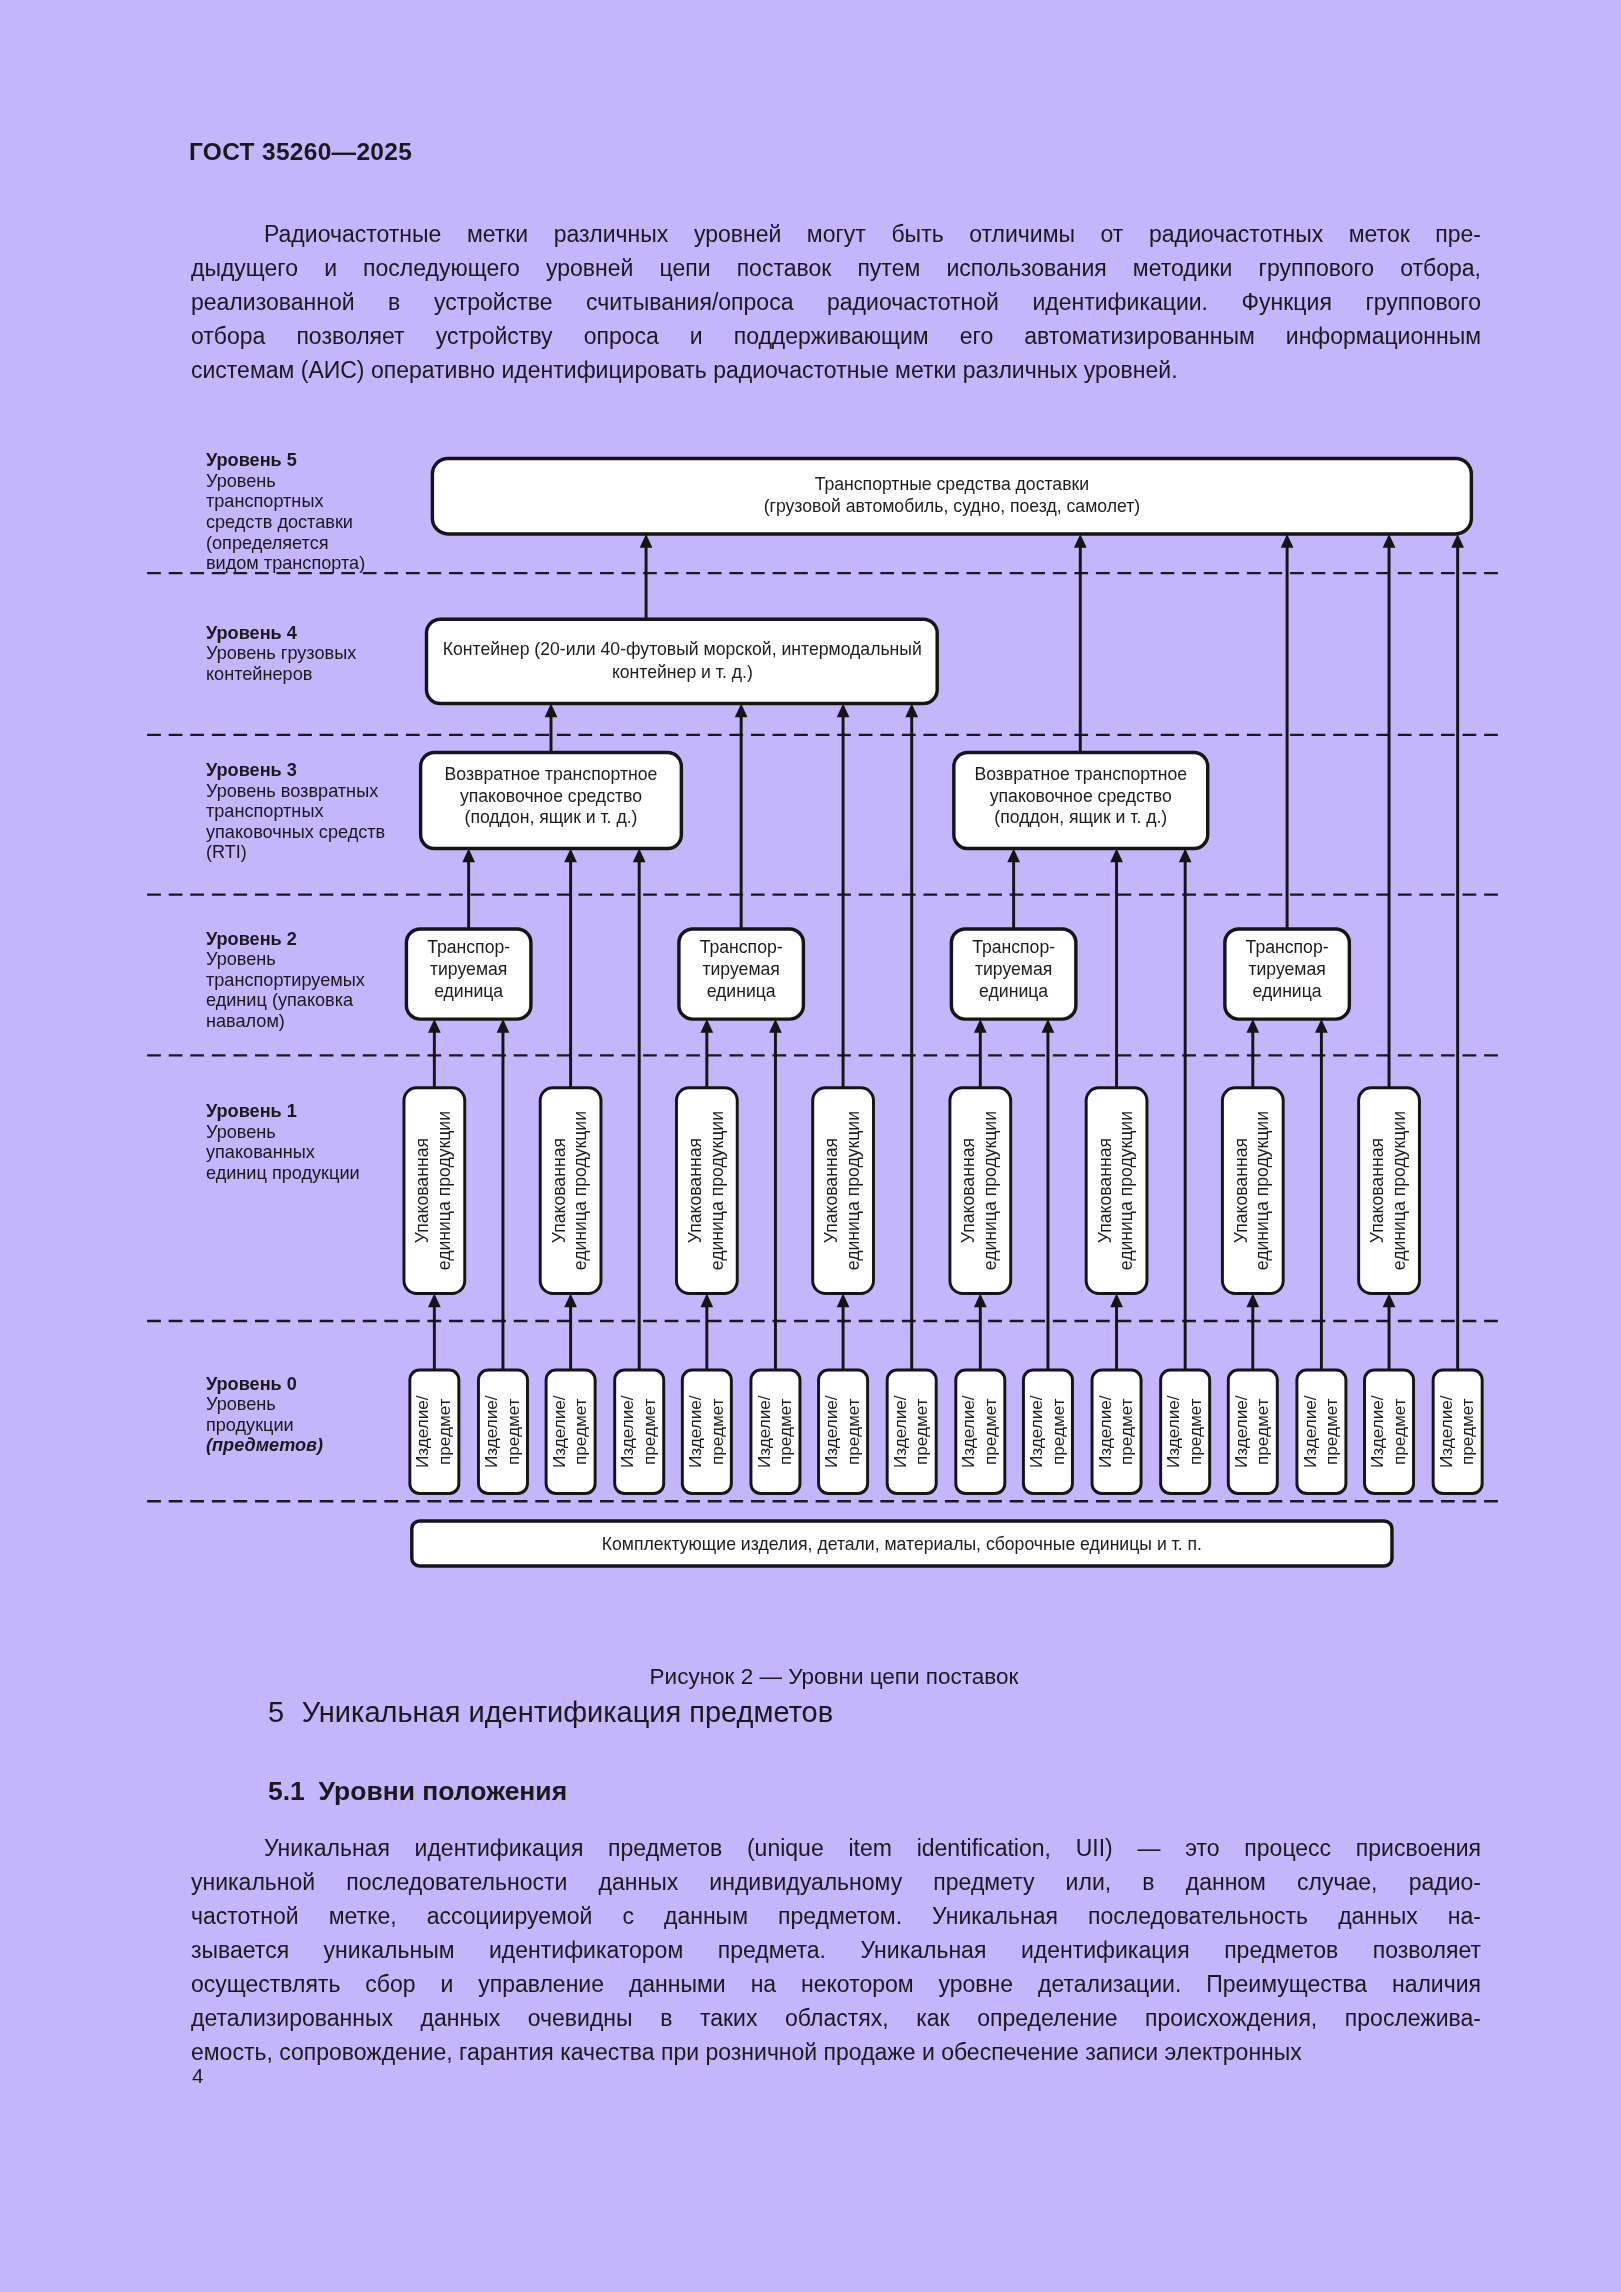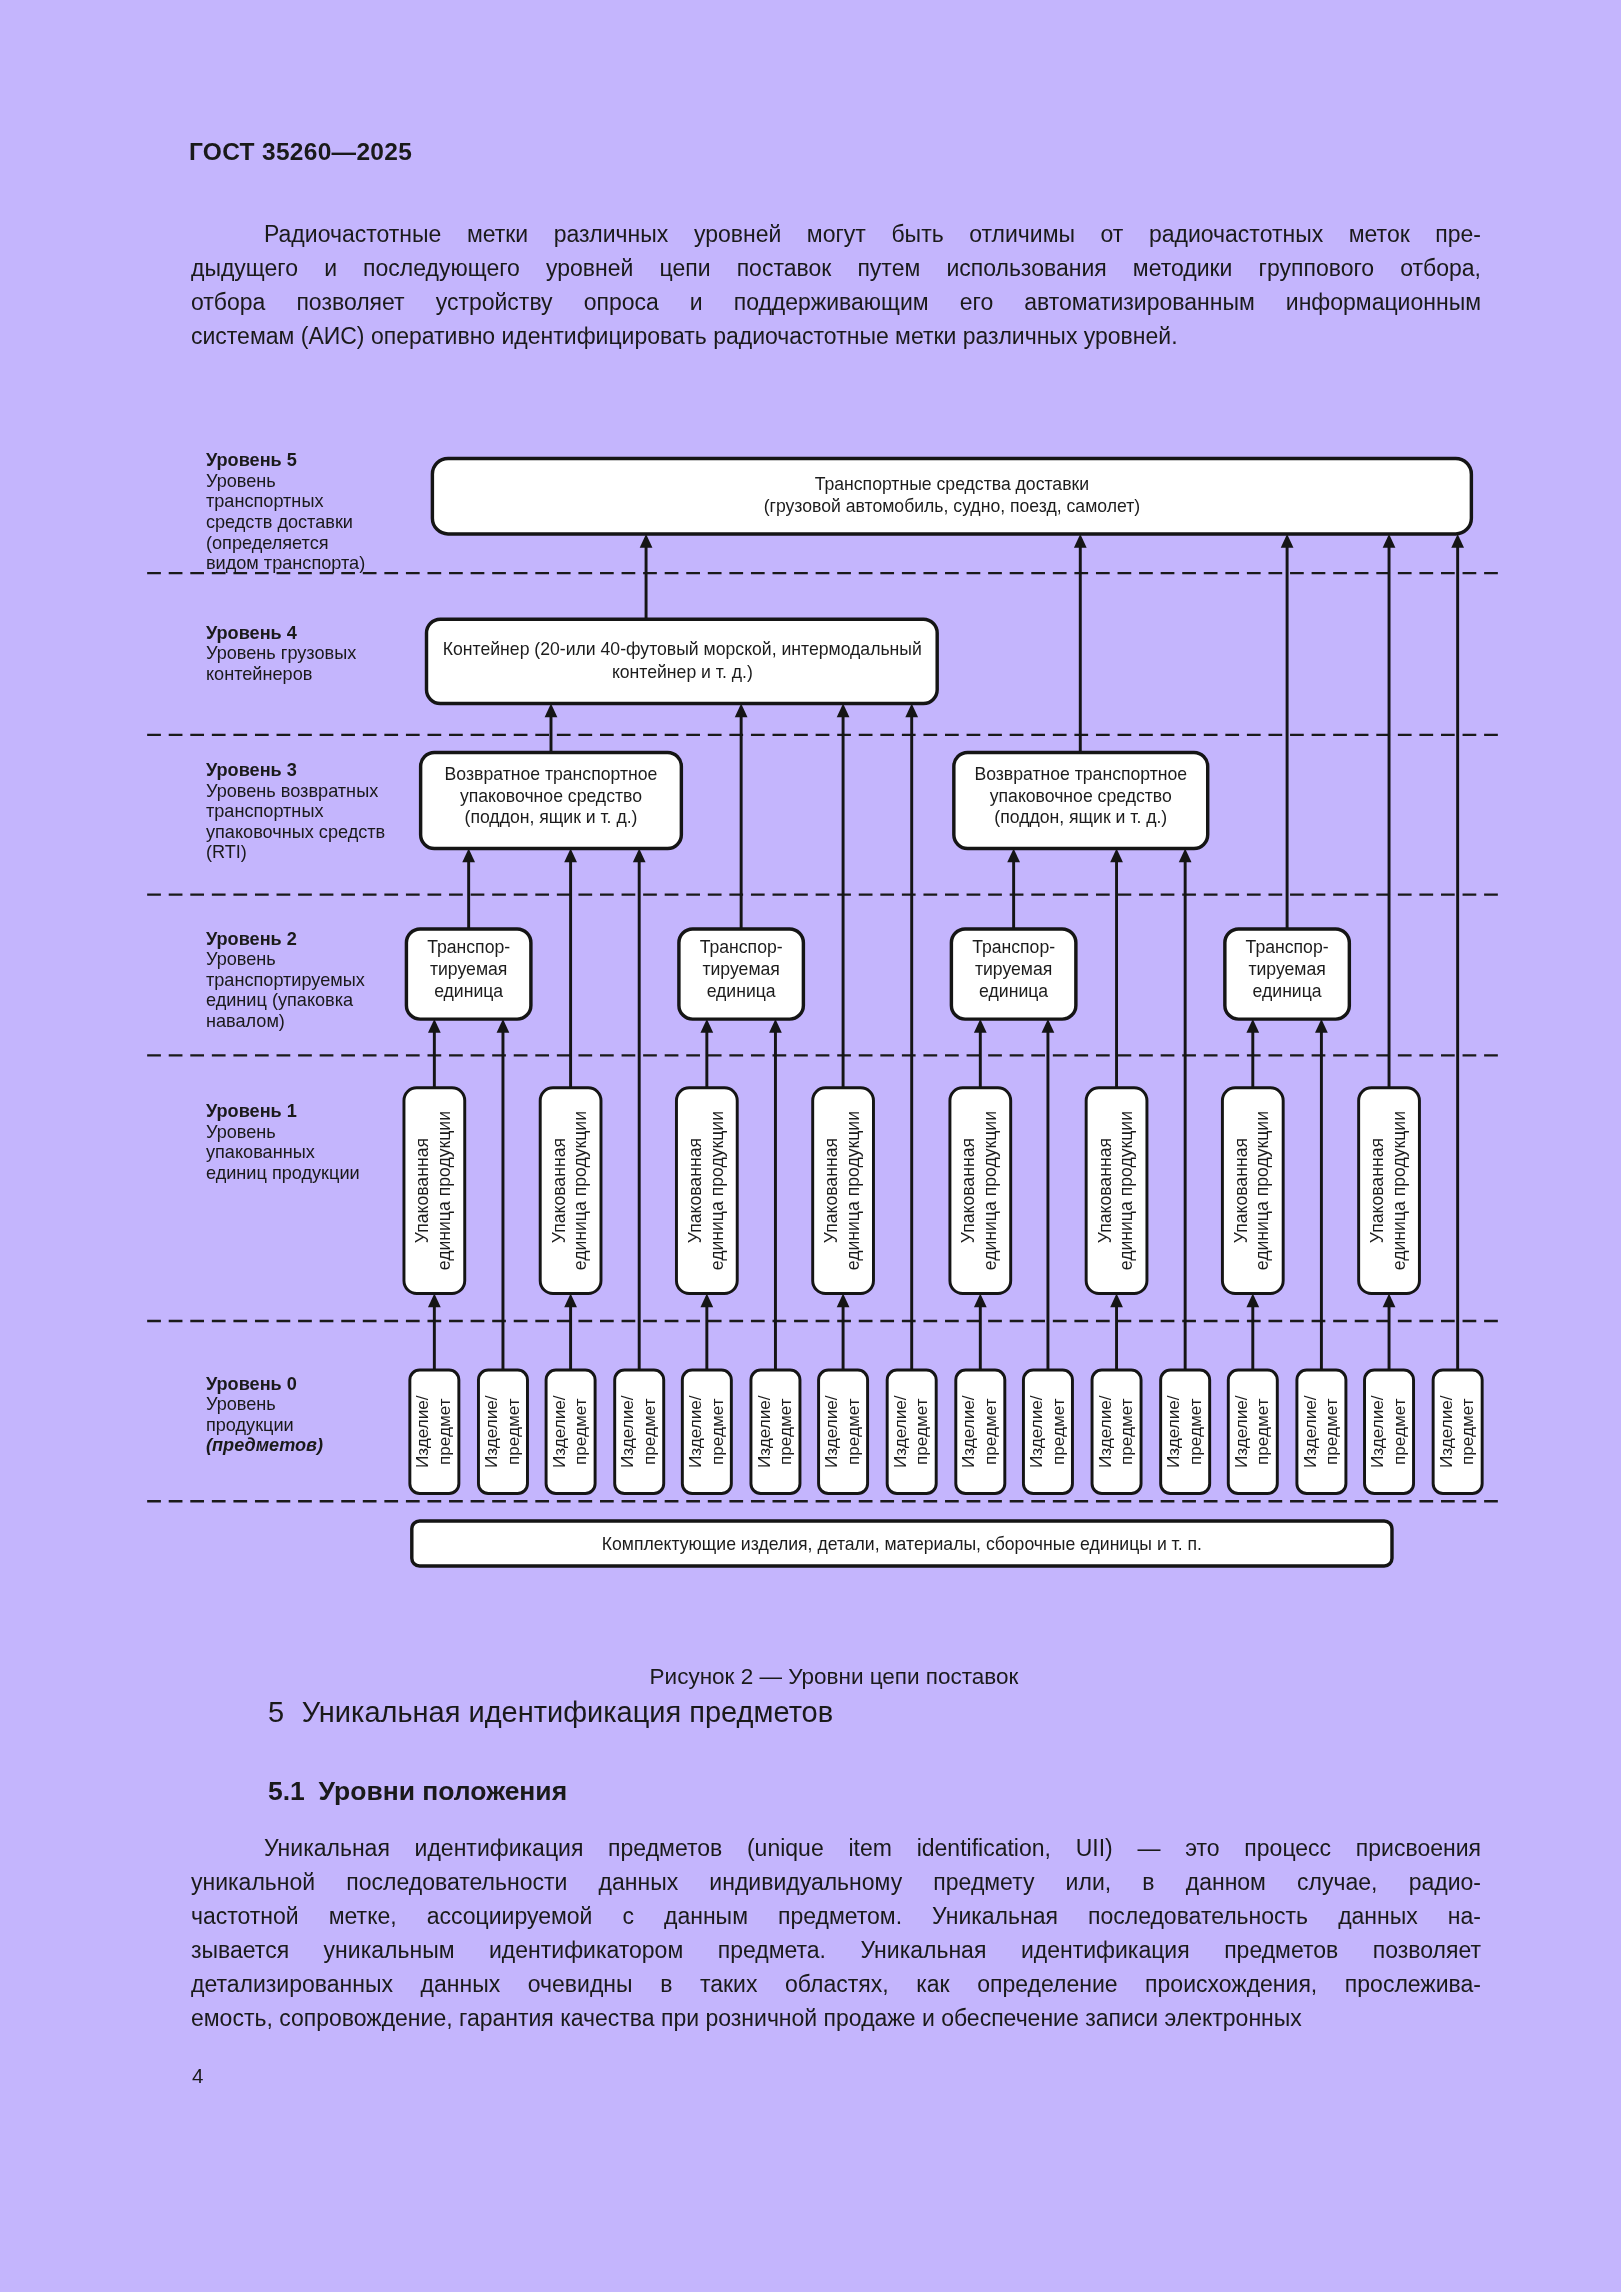--- a/index.html
+++ b/index.html
@@ -33,20 +33,21 @@
 </head>
 <body>
 
 <div class="page">
 
   <div class="gost-header">ГОСТ 35260—2025</div>
 
   <div class="textcol" id="intro">
       <div class="jline first">Радиочастотные метки различных уровней могут быть отличимы от радиочастотных меток пре-</div>
       <div class="jline">дыдущего и последующего уровней цепи поставок путем использования методики группового отбора,</div>
+      <div class="jline">реализованной в устройстве считывания/опроса радиочастотной идентификации. Функция группового</div>
       <div class="jline">отбора позволяет устройству опроса и поддерживающим его автоматизированным информационным</div>
       <div class="jline last">системам (АИС) оперативно идентифицировать радиочастотные метки различных уровней.</div>
     </div>
 
   <div class="figwrap">
     <svg id="fig-svg" width="1351" height="1137" viewBox="0 0 1378 1160">
         <line x1="0" y1="145" x2="1378" y2="145" class="sep"></line>
         <line x1="0" y1="310" x2="1378" y2="310" class="sep"></line>
         <line x1="0" y1="473" x2="1378" y2="473" class="sep"></line>
         <line x1="0" y1="637" x2="1378" y2="637" class="sep"></line>
@@ -294,20 +295,21 @@
 
   <div class="h2">
     <span class="num">5.1</span><span>Уровни положения</span>
   </div>
 
   <div class="textcol" id="body2">
       <div class="jline first">Уникальная идентификация предметов (unique item identification, UII) — это процесс присвоения</div>
       <div class="jline">уникальной последовательности данных индивидуальному предмету или, в данном случае, радио-</div>
       <div class="jline">частотной метке, ассоциируемой с данным предметом. Уникальная последовательность данных на-</div>
       <div class="jline">зывается уникальным идентификатором предмета. Уникальная идентификация предметов позволяет</div>
+      <div class="jline">осуществлять сбор и управление данными на некотором уровне детализации. Преимущества наличия</div>
       <div class="jline">детализированных данных очевидны в таких областях, как определение происхождения, прослежива-</div>
       <div class="jline last">емость, сопровождение, гарантия качества при розничной продаже и обеспечение записи электронных</div>
     </div>
 
   <div class="pagenum">4</div>
 
 </div>
 
 
 </body></html>

